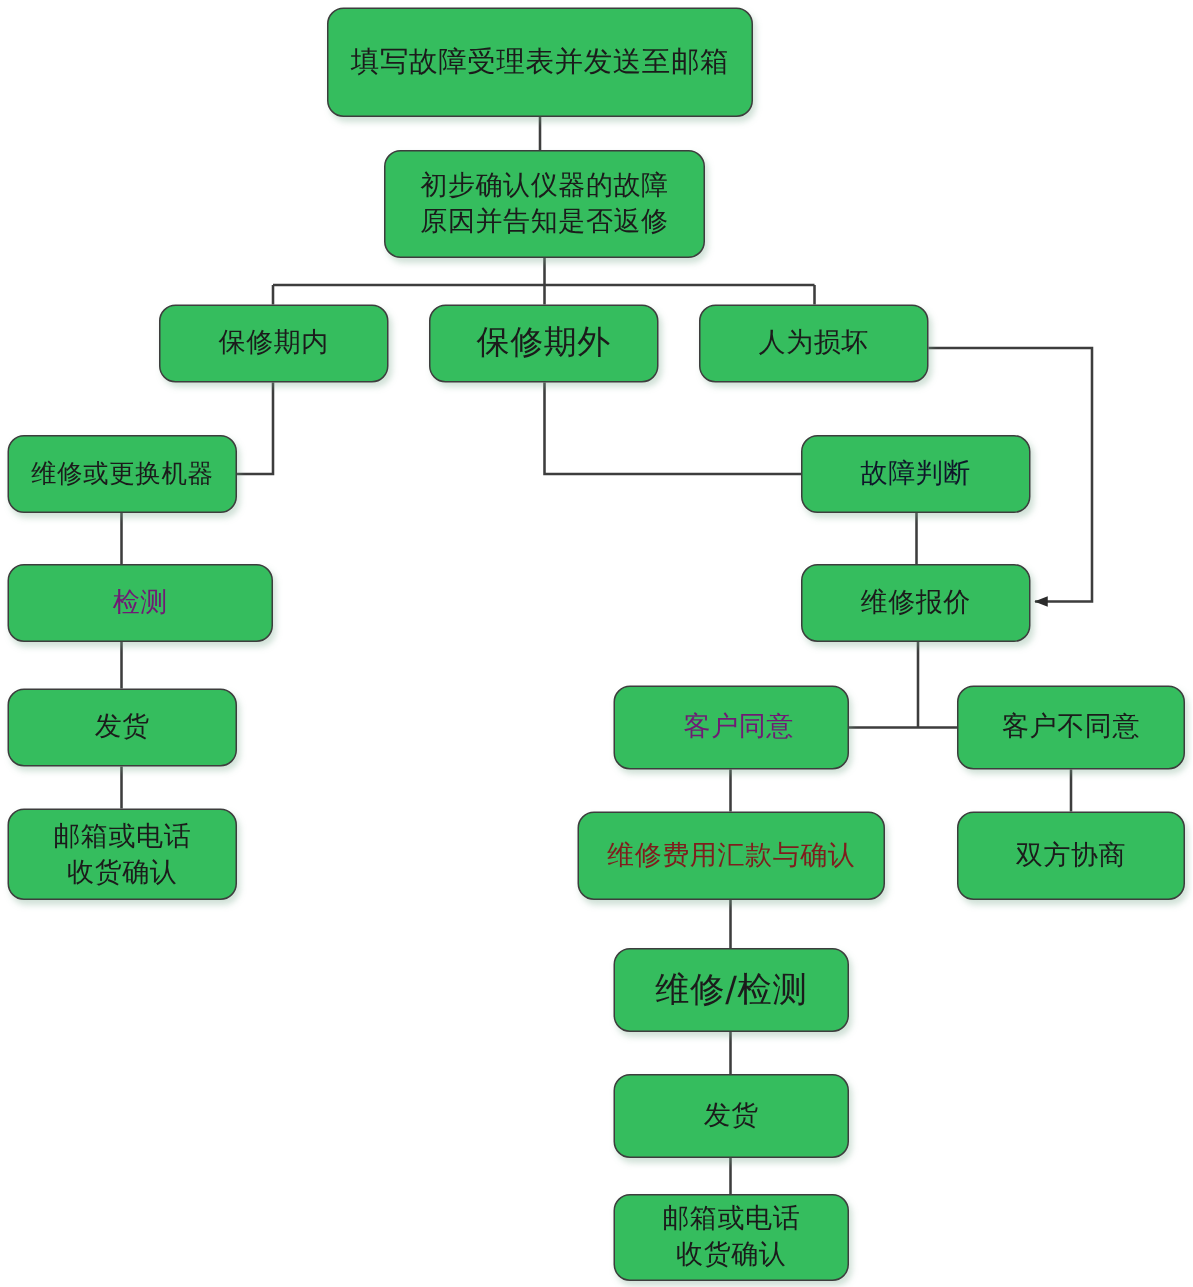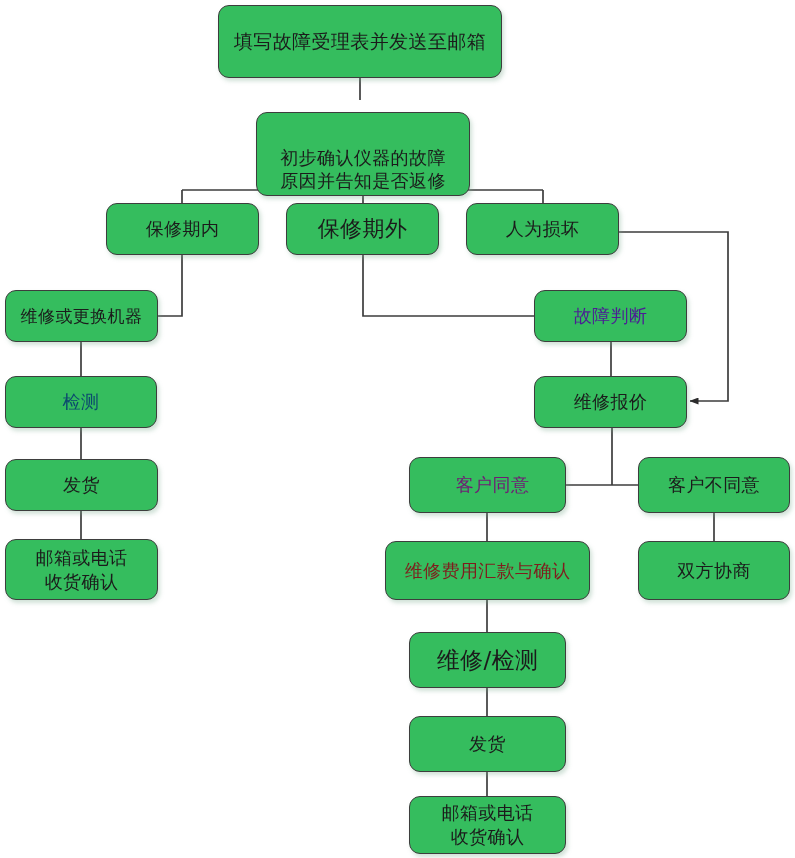--- a/index.html
+++ b/index.html
@@ -78,28 +78,28 @@
         <path d="M 566 485 L 638 485" fill="none" stroke="#3d3d3d" stroke-width="1.7" stroke-linejoin="miter" stroke-linecap="butt"></path>
         <path d="M 487 513 L 487 541" fill="none" stroke="#3d3d3d" stroke-width="1.7" stroke-linejoin="miter" stroke-linecap="butt"></path>
         <path d="M 714 513 L 714 541" fill="none" stroke="#3d3d3d" stroke-width="1.7" stroke-linejoin="miter" stroke-linecap="butt"></path>
         <path d="M 487 600 L 487 632" fill="none" stroke="#3d3d3d" stroke-width="1.7" stroke-linejoin="miter" stroke-linecap="butt"></path>
         <path d="M 487 688 L 487 716" fill="none" stroke="#3d3d3d" stroke-width="1.7" stroke-linejoin="miter" stroke-linecap="butt"></path>
         <path d="M 487 772 L 487 796" fill="none" stroke="#3d3d3d" stroke-width="1.7" stroke-linejoin="miter" stroke-linecap="butt"></path>
       </g>
   </svg>
   <div id="node-group">
       <div class="node" style="left: 218px; top: 5px; width: 284px; height: 73px; background: rgb(53, 189, 94); border-color: rgb(61, 61, 61); color: rgb(27, 27, 27); font-size: 19px;"><span class="node-label">填写故障受理表并发送至邮箱</span></div>
-      <div class="node" style="left: 256px; top: 112px; width: 214px; height: 84px; background: rgb(53, 189, 94); border-color: rgb(61, 61, 61); color: rgb(27, 27, 27); font-size: 18px; align-items: flex-end;"><span class="node-label">初步确认仪器的故障
+      <div class="node" style="left: 256px; top: 100px; width: 214px; height: 72px; background: rgb(53, 189, 94); border-color: rgb(61, 61, 61); color: rgb(27, 27, 27); font-size: 18px;"><span class="node-label">初步确认仪器的故障
 原因并告知是否返修</span></div>
       <div class="node" style="left: 106px; top: 203px; width: 153px; height: 52px; background: rgb(53, 189, 94); border-color: rgb(61, 61, 61); color: rgb(27, 27, 27); font-size: 18px;"><span class="node-label">保修期内</span></div>
       <div class="node" style="left: 286px; top: 203px; width: 153px; height: 52px; background: rgb(53, 189, 94); border-color: rgb(61, 61, 61); color: rgb(27, 27, 27); font-size: 22px;"><span class="node-label">保修期外</span></div>
       <div class="node" style="left: 466px; top: 203px; width: 153px; height: 52px; background: rgb(53, 189, 94); border-color: rgb(61, 61, 61); color: rgb(27, 27, 27); font-size: 18px;"><span class="node-label">人为损坏</span></div>
       <div class="node" style="left: 5px; top: 290px; width: 153px; height: 52px; background: rgb(53, 189, 94); border-color: rgb(61, 61, 61); color: rgb(27, 27, 27); font-size: 17px;"><span class="node-label">维修或更换机器</span></div>
-      <div class="node" style="left: 534px; top: 290px; width: 153px; height: 52px; background: rgb(53, 189, 94); border-color: rgb(61, 61, 61); color: #4c1d95; font-size: 18px;"><span class="node-label">故障判断</span></div>
-      <div class="node" style="left: 5px; top: 376px; width: 152px; height: 52px; background: rgb(53, 189, 94); border-color: rgb(61, 61, 61); color: #0c4a6e; font-size: 18px;"><span class="node-label">检测</span></div>
+      <div class="node" style="left: 534px; top: 290px; width: 153px; height: 52px; background: rgb(53, 189, 94); border-color: rgb(61, 61, 61); color: #0f172a; font-size: 18px;"><span class="node-label">故障判断</span></div>
+      <div class="node" style="left: 5px; top: 376px; width: 177px; height: 52px; background: rgb(53, 189, 94); border-color: rgb(61, 61, 61); color: #701a75; font-size: 18px;"><span class="node-label">检测</span></div>
       <div class="node" style="left: 534px; top: 376px; width: 153px; height: 52px; background: rgb(53, 189, 94); border-color: rgb(61, 61, 61); color: rgb(27, 27, 27); font-size: 18px;"><span class="node-label">维修报价</span></div>
       <div class="node" style="left: 5px; top: 459px; width: 153px; height: 52px; background: rgb(53, 189, 94); border-color: rgb(61, 61, 61); color: rgb(27, 27, 27); font-size: 18px;"><span class="node-label">发货</span></div>
       <div class="node" style="left: 409px; top: 457px; width: 157px; height: 56px; background: rgb(53, 189, 94); border-color: rgb(61, 61, 61); color: #701a75; font-size: 18px; padding-left: 16px;"><span class="node-label">客户同意</span></div>
       <div class="node" style="left: 638px; top: 457px; width: 152px; height: 56px; background: rgb(53, 189, 94); border-color: rgb(61, 61, 61); color: rgb(27, 27, 27); font-size: 18px;"><span class="node-label">客户不同意</span></div>
       <div class="node" style="left: 5px; top: 539px; width: 153px; height: 61px; background: rgb(53, 189, 94); border-color: rgb(61, 61, 61); color: rgb(27, 27, 27); font-size: 18px;"><span class="node-label">邮箱或电话
 收货确认</span></div>
       <div class="node" style="left: 385px; top: 541px; width: 205px; height: 59px; background: rgb(53, 189, 94); border-color: rgb(61, 61, 61); color: #7f1d1d; font-size: 18px;"><span class="node-label">维修费用汇款与确认</span></div>
       <div class="node" style="left: 638px; top: 541px; width: 152px; height: 59px; background: rgb(53, 189, 94); border-color: rgb(61, 61, 61); color: rgb(27, 27, 27); font-size: 18px;"><span class="node-label">双方协商</span></div>
       <div class="node" style="left: 409px; top: 632px; width: 157px; height: 56px; background: rgb(53, 189, 94); border-color: rgb(61, 61, 61); color: rgb(27, 27, 27); font-size: 23px;"><span class="node-label">维修/检测</span></div>
       <div class="node" style="left: 409px; top: 716px; width: 157px; height: 56px; background: rgb(53, 189, 94); border-color: rgb(61, 61, 61); color: rgb(27, 27, 27); font-size: 18px;"><span class="node-label">发货</span></div>

